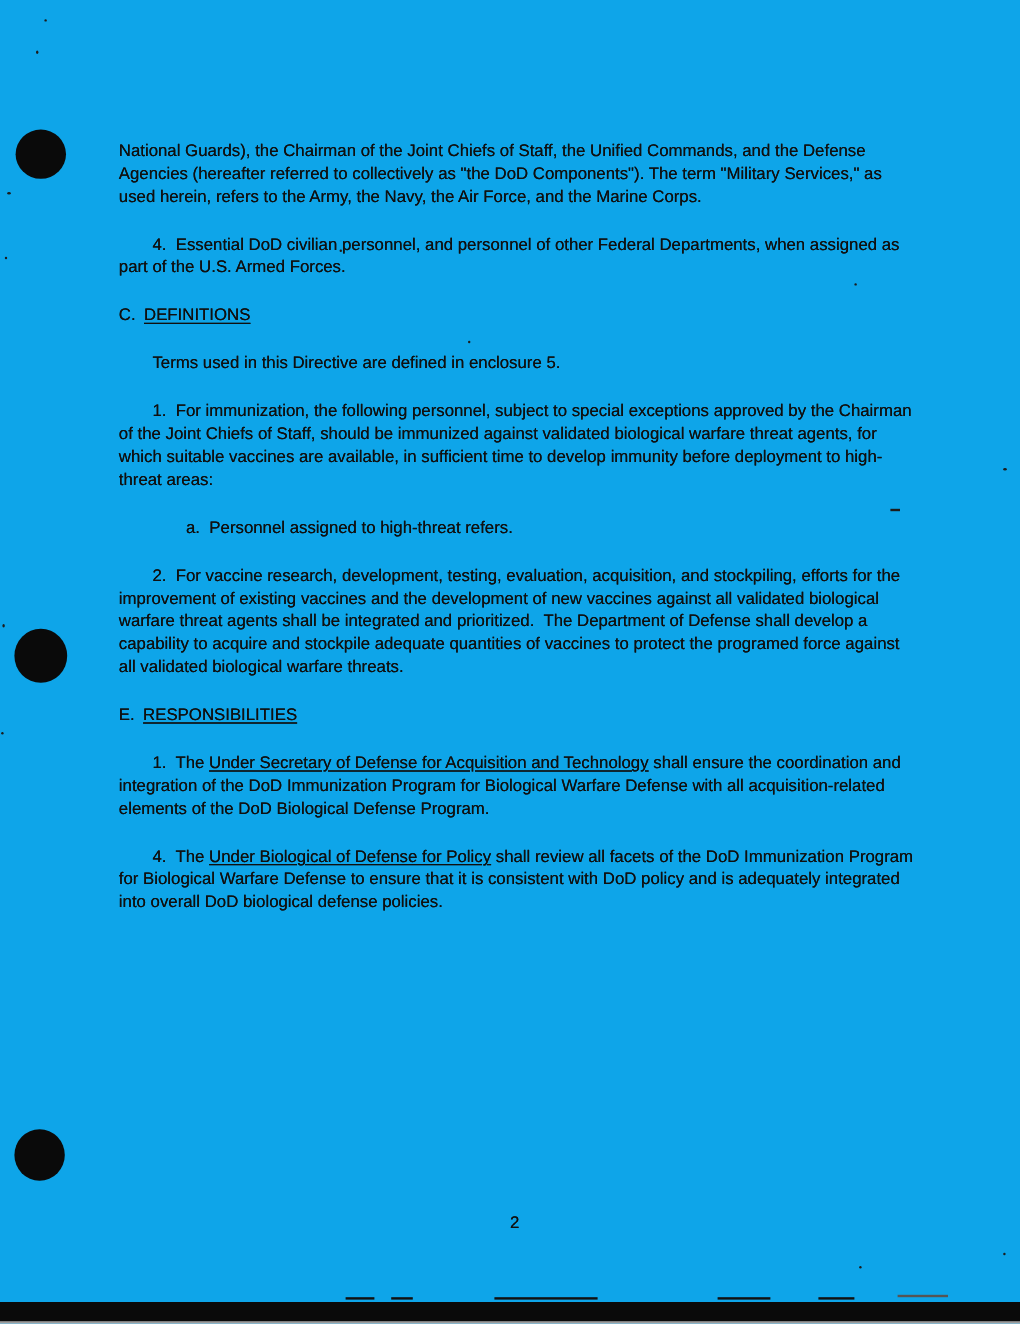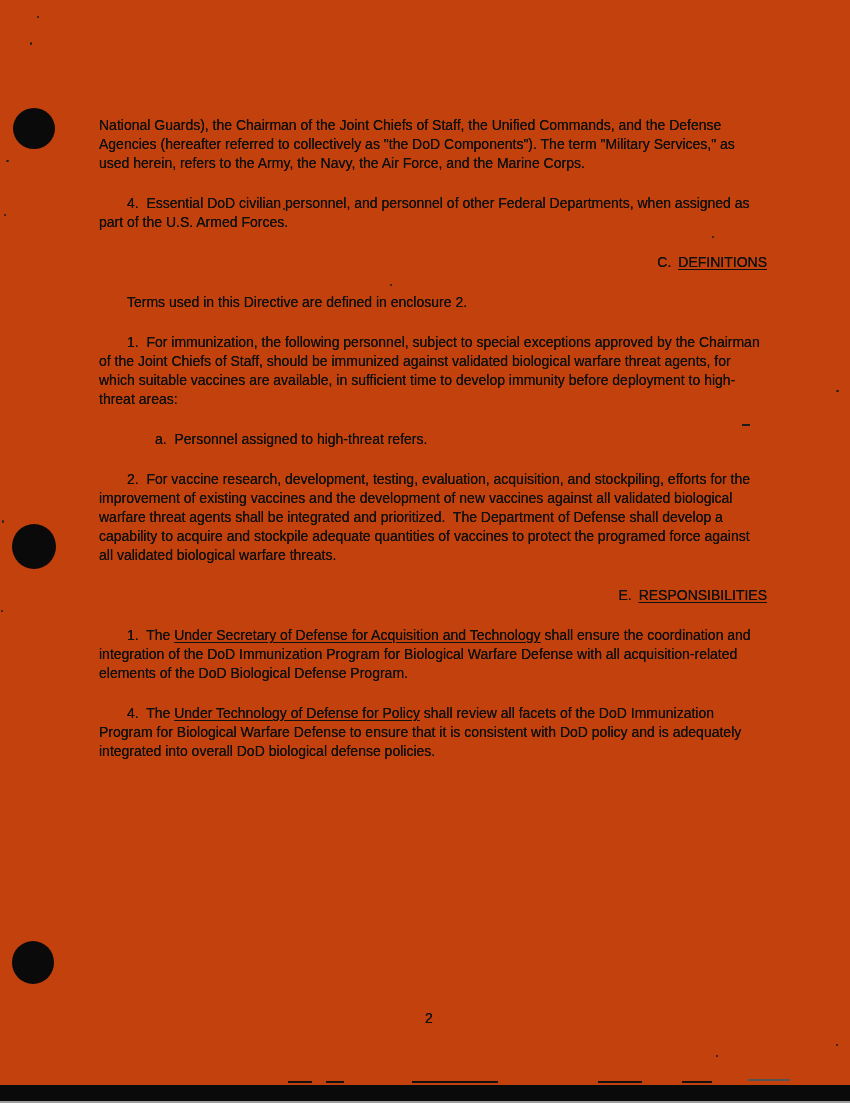--- a/index.html
+++ b/index.html
@@ -4,21 +4,21 @@
 <style>
   html, body {
     margin: 0;
     padding: 0;
     background: #ffffff;
   }
   .page {
     position: relative;
     width: 850px;
     height: 1103px;
-    background: #c2410c;
+    background: #0ea5e9;
     overflow: hidden;
     font-family: "Liberation Sans", sans-serif;
     color: #101010;
   }
   .content {
     position: absolute;
     left: 99px;
     top: 116px;
     width: 668px;
     font-size: 14px;
@@ -29,21 +29,20 @@
     margin: 0 0 21px 0;
     white-space: pre-wrap;
     text-indent: 28px;
   }
   .para.flush { text-indent: 0; }
   .para.sub { text-indent: 56px; }
   .heading {
     margin: 0 0 21px 0;
     white-space: pre-wrap;
     text-indent: 0;
-    text-align: right;
   }
   .heading .label { margin-right: 7px; }
   .u {
     text-decoration: underline;
     text-underline-offset: 2px;
   }
   .punch-hole {
     position: absolute;
     background: #0a0a0a;
     border-radius: 50%;
@@ -110,37 +109,37 @@
   <div class="speck" style="left:716px; top:1055px; width:2px; height:2px;"></div>
 
   <div class="content">
 
     <p class="para flush">National Guards), the Chairman of the Joint Chiefs of Staff, the Unified Commands, and the Defense Agencies (hereafter referred to collectively as "the DoD Components"). The term "Military Services," as used herein, refers to the Army, the Navy, the Air Force, and the Marine Corps.</p>
 
     <p class="para">4.  Essential DoD civilian personnel, and personnel of other Federal Departments, when assigned as part of the U.S. Armed Forces.</p>
 
     <p class="heading"><span class="label">C.</span><span class="u">DEFINITIONS</span></p>
 
-    <p class="para">Terms used in this Directive are defined in enclosure 2.</p>
+    <p class="para">Terms used in this Directive are defined in enclosure 5.</p>
 
 
 
     <p class="para">1.  For immunization, the following personnel, subject to special exceptions approved by the Chairman of the Joint Chiefs of Staff, should be immunized against validated biological warfare threat agents, for which suitable vaccines are available, in sufficient time to develop immunity before deployment to high-threat areas:</p>
 
     <p class="para sub">a.  Personnel assigned to high-threat refers.</p>
 
 
 
     <p class="para">2.  For vaccine research, development, testing, evaluation, acquisition, and stockpiling, efforts for the improvement of existing vaccines and the development of new vaccines against all validated biological warfare threat agents shall be integrated and prioritized.  The Department of Defense shall develop a capability to acquire and stockpile adequate quantities of vaccines to protect the programed force against all validated biological warfare threats.</p>
 
     <p class="heading"><span class="label">E.</span><span class="u">RESPONSIBILITIES</span></p>
 
     <p class="para"><span>1.  The </span><span class="u">Under Secretary of Defense for Acquisition and Technology</span><span> shall ensure the coordination and integration of the DoD Immunization Program for Biological Warfare Defense with all acquisition-related elements of the DoD Biological Defense Program.</span></p>
 
-    <p class="para"><span>4.  The </span><span class="u">Under Technology of Defense for Policy</span><span> shall review all facets of the DoD Immunization Program for Biological Warfare Defense to ensure that it is consistent with DoD policy and is adequately integrated into overall DoD biological defense policies.</span></p>
+    <p class="para"><span>4.  The </span><span class="u">Under Biological of Defense for Policy</span><span> shall review all facets of the DoD Immunization Program for Biological Warfare Defense to ensure that it is consistent with DoD policy and is adequately integrated into overall DoD biological defense policies.</span></p>
 
   </div>
 
   <div class="page-number">2</div>
 
   <div class="footer-dash" style="left:288px; top:1081px; width:24px;"></div>
   <div class="footer-dash" style="left:326px; top:1081px; width:18px;"></div>
   <div class="footer-dash" style="left:412px; top:1081px; width:86px;"></div>
   <div class="footer-dash" style="left:598px; top:1081px; width:44px;"></div>
   <div class="footer-dash" style="left:682px; top:1081px; width:30px;"></div>

